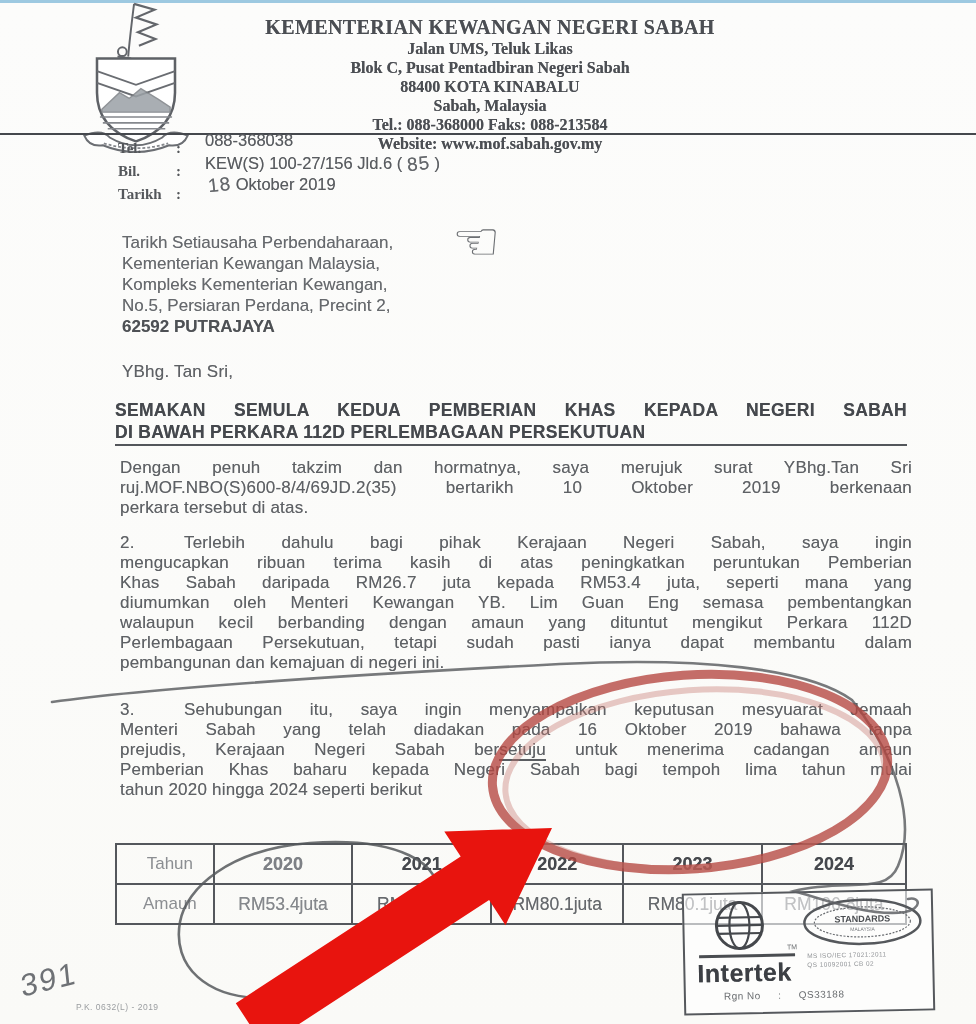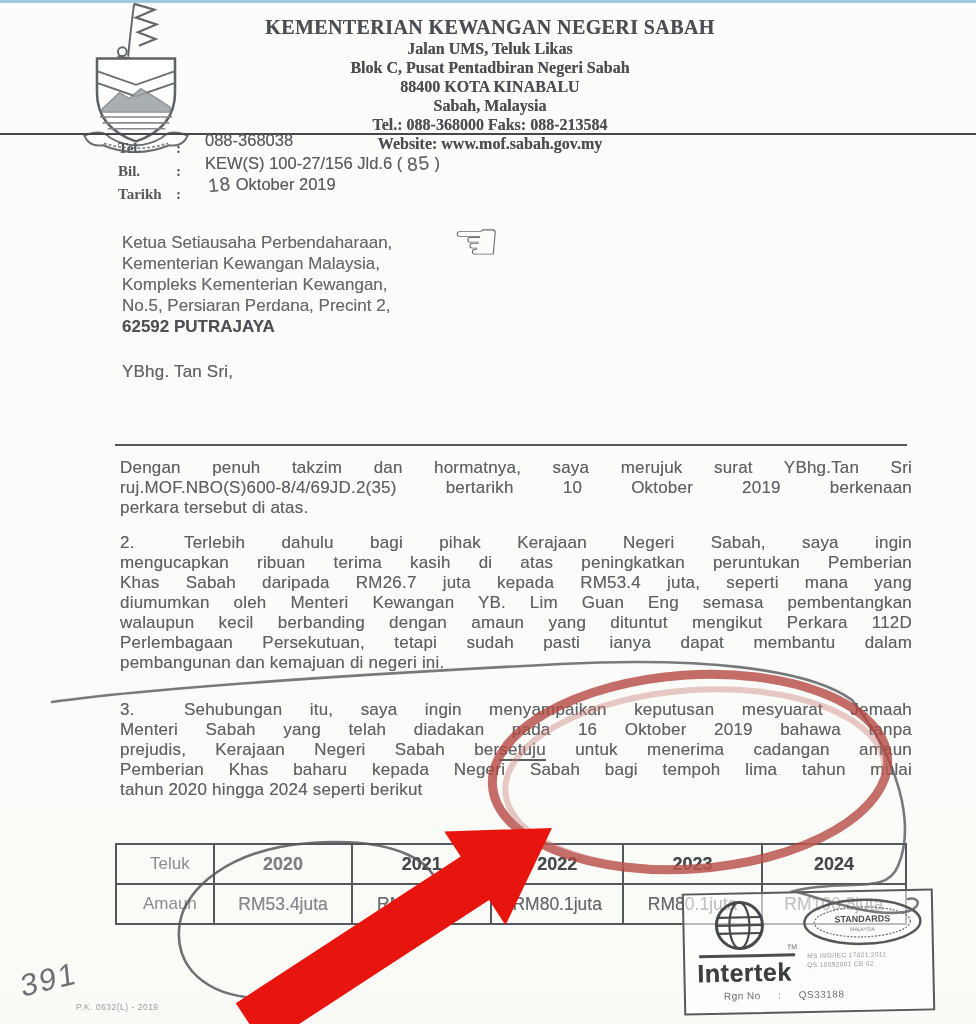--- a/index.html
+++ b/index.html
@@ -112,31 +112,33 @@
     <span>KEW(S) 100-27/156 Jld.6 (</span>
     <span class="hand-digit">85</span>
     <span>)</span>
   </div>
   <div class="abs ref-val" style="left:208px;top:173px;">
     <span class="hand-digit">18</span>
     <span>Oktober 2019</span>
   </div>
 
   <div class="abs addr" style="left:122px;top:232px;">
-    <div>Ketua Setiausaha Perbendaharaan,</div>
+    <div>Tarikh Setiausaha Perbendaharaan,</div>
     <div>Kementerian Kewangan Malaysia,</div>
     <div>Kompleks Kementerian Kewangan,</div>
     <div>No.5, Persiaran Perdana, Precint 2,</div>
     <div class="addr-city">62592 PUTRAJAYA</div>
   </div>
 
   <div class="abs hand-icon" style="left:452px;top:214px;">☜</div>
 
   <div class="abs body-text" style="left:122px;top:362px;">YBhg. Tan Sri,</div>
 
+  <div class="abs subj jline" style="left:115px;top:400px;">SEMAKAN SEMULA KEDUA PEMBERIAN KHAS KEPADA NEGERI SABAH</div>
+  <div class="abs subj" style="left:115px;top:422px;">DI BAWAH PERKARA 112D PERLEMBAGAAN PERSEKUTUAN</div>
   <div class="abs subj-underline"></div>
 
   <div class="abs body-text" style="left:120px;top:458px;">
     <div class="jline">Dengan penuh takzim dan hormatnya, saya merujuk surat YBhg.Tan Sri</div>
     <div class="jline">ruj.MOF.NBO(S)600-8/4/69JD.2(35) bertarikh 10 Oktober 2019 berkenaan</div>
     <div class="jline last">perkara tersebut di atas.</div>
   </div>
 
   <div class="abs body-text" style="left:120px;top:533px;">
     <div class="jline"><span class="pnum">2.</span><span>Terlebih dahulu bagi pihak Kerajaan Negeri Sabah, saya ingin</span></div>
@@ -152,21 +154,21 @@
     <div class="jline"><span class="pnum">3.</span><span>Sehubungan itu, saya ingin menyampaikan keputusan mesyuarat Jemaah</span></div>
     <div class="jline">Menteri Sabah yang telah diadakan pada 16 Oktober 2019 bahawa tanpa</div>
     <div class="jline"><span>prejudis, Kerajaan Negeri Sabah ber</span><span class="u-pen">setuju</span><span> untuk menerima cadangan amaun</span></div>
     <div class="jline">Pemberian Khas baharu kepada Negeri Sabah bagi tempoh lima tahun mulai</div>
     <div class="jline last">tahun 2020 hingga 2024 seperti berikut</div>
   </div>
 
   <table class="abs ltable">
     <tbody>
         <tr>
-      <td class="td-rowlabel">Teluk</td>
+      <td class="td-rowlabel">Tahun</td>
       <td class="td-year" style="width:140px;color:#7e8186;">2020</td>
       <td class="td-year" style="width:140px;">2021</td>
       <td class="td-year" style="width:133px;text-align:center;">2022</td>
       <td class="td-year" style="width:140px;">2023</td>
       <td class="td-year" style="width:145px;">2024</td>
     </tr>
     <tr>
       <td class="td-rowlabel">Amaun</td>
       <td class="td-amt" style="color:#85888c;">RM53.4juta</td>
       <td class="td-amt">RM53.4juta</td>

